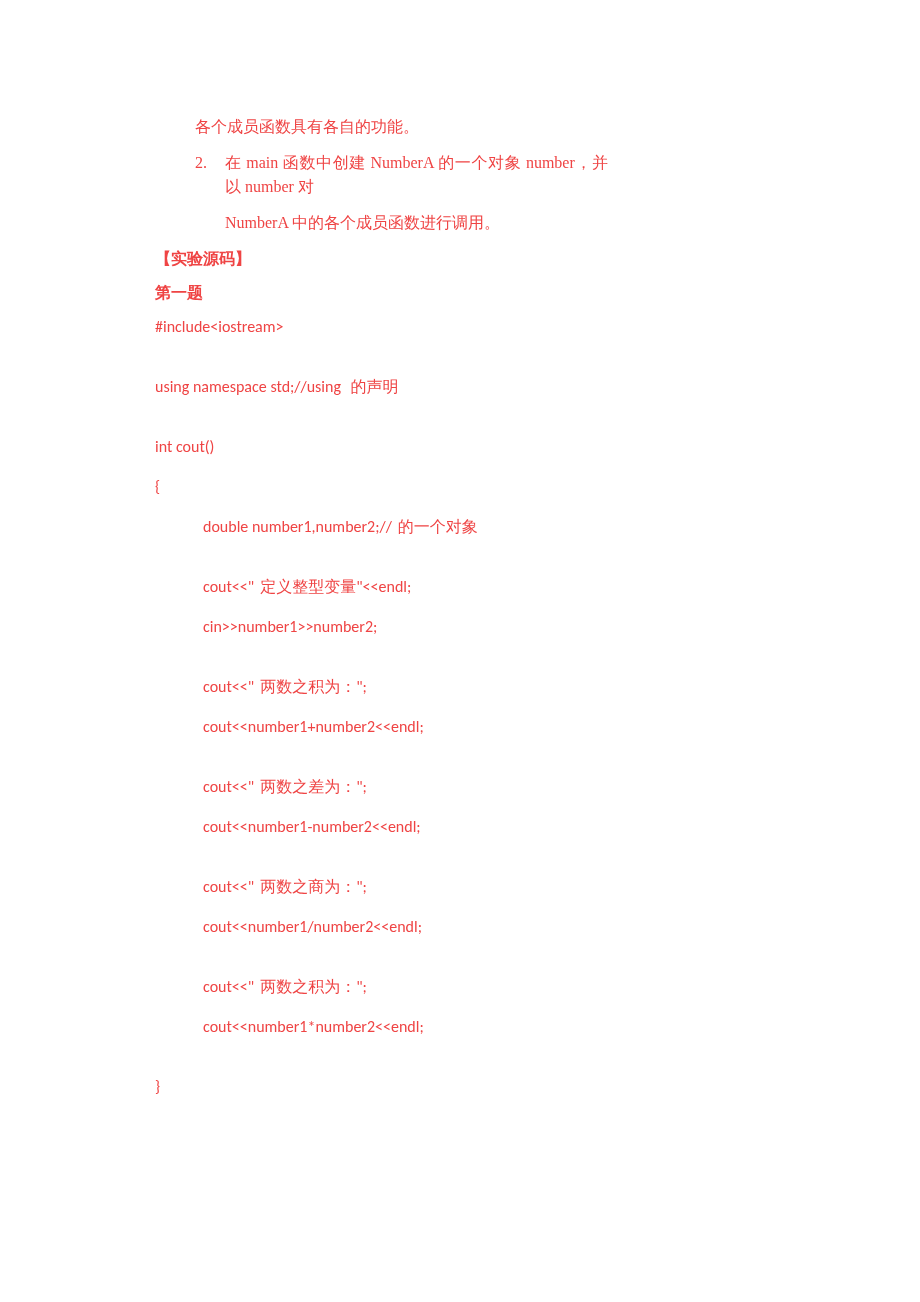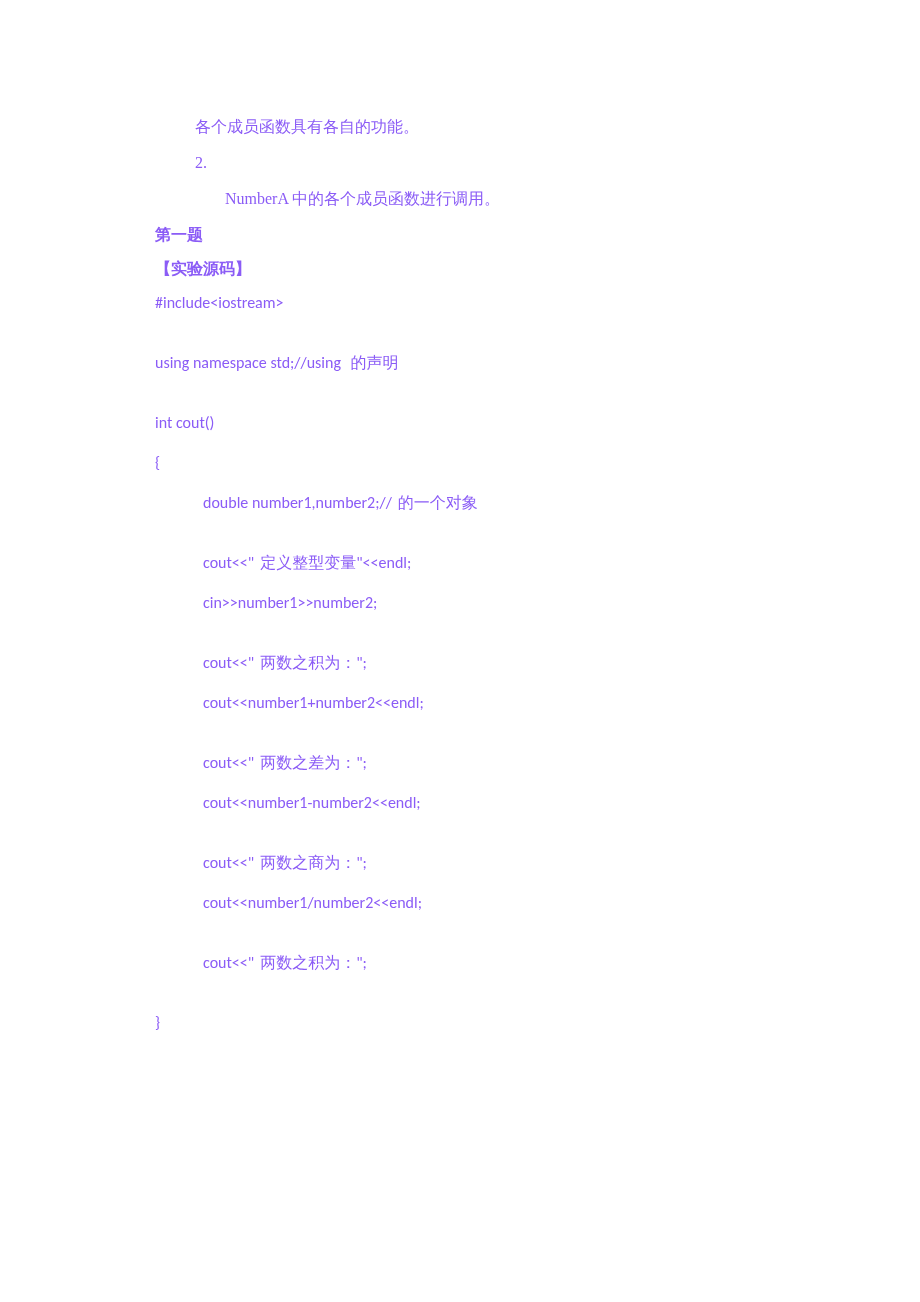--- a/index.html
+++ b/index.html
@@ -6,21 +6,21 @@
     margin: 0;
     padding: 0;
     background: #ffffff;
     font-family: "SimSun", "宋体", serif;
     width: 920px;
   }
   .page {
     padding: 115px 120px 80px 155px;
     box-sizing: border-box;
     width: 728px;
-    color: #8b5cf6;
+    color: #ef4444;
     font-size: 16px;
     line-height: 1.5;
   }
   .list-line {
     display: flex;
     margin-bottom: 12px;
     padding-left: 40px;
   }
   .list-line .num {
     min-width: 30px;
@@ -61,27 +61,28 @@
 <body>
 
 <div class="page">
 
   <div class="continuation">
     <span>各个成员函数具有各自的功能。</span>
   </div>
 
   <div class="list-line">
     <span class="num">2.</span>
+    <span class="txt">在 main 函数中创建 NumberA 的一个对象 number，并以 number 对</span>
   </div>
   <div class="continuation" style="padding-left:70px;">
     <span>NumberA 中的各个成员函数进行调用。</span>
   </div>
 
+  <div class="section-head">【实验源码】</div>
   <div class="section-head">第一题</div>
-  <div class="section-head">【实验源码】</div>
 
   <div class="code-line">#include&lt;iostream&gt;</div>
   <div class="gap"></div>
 
   <div class="code-line mixed"><span>using namespace std;//using </span><span class="cn">的声明</span></div>
   <div class="gap"></div>
 
   <div class="code-line">int cout()</div>
   <div class="code-line">{</div>
 
@@ -98,17 +99,18 @@
 
   <div class="code-line indent1 mixed"><span>cout&lt;&lt;"</span><span class="cn">两数之差为：</span><span>";</span></div>
   <div class="code-line indent1">cout&lt;&lt;number1-number2&lt;&lt;endl;</div>
   <div class="gap"></div>
 
   <div class="code-line indent1 mixed"><span>cout&lt;&lt;"</span><span class="cn">两数之商为：</span><span>";</span></div>
   <div class="code-line indent1">cout&lt;&lt;number1/number2&lt;&lt;endl;</div>
   <div class="gap"></div>
 
   <div class="code-line indent1 mixed"><span>cout&lt;&lt;"</span><span class="cn">两数之积为：</span><span>";</span></div>
+  <div class="code-line indent1">cout&lt;&lt;number1*number2&lt;&lt;endl;</div>
   <div class="gap"></div>
 
   <div class="code-line">}</div>
 
 </div>
 
 </body></html>

